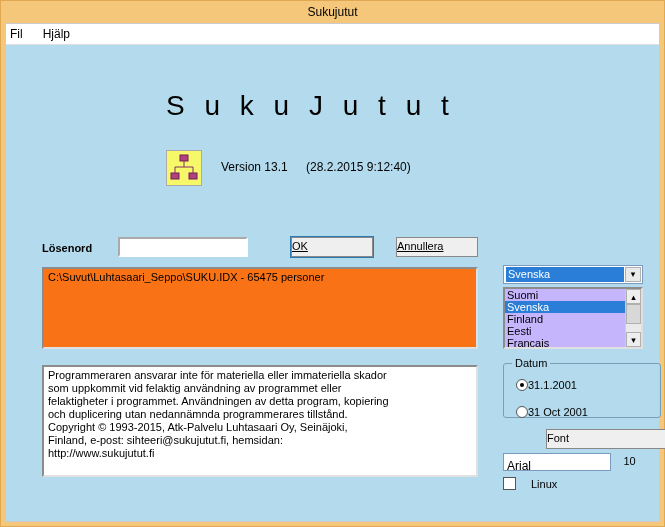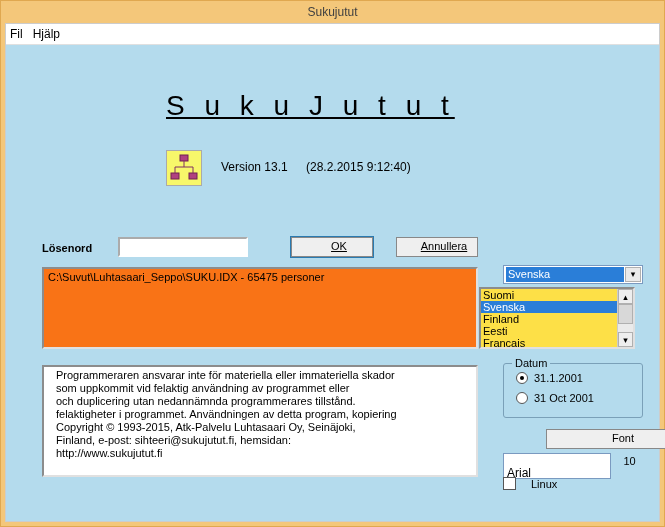--- a/index.html
+++ b/index.html
@@ -18,57 +18,56 @@
     width: 665px;
     height: 527px;
     position: relative;
   }
   .titlebar {
     height: 22px;
     background: #f4c77a;
     text-align: center;
     line-height: 22px;
     font-size: 12px;
-    color: #404040;
+    color: #000000;
   }
   .window {
     position: absolute;
     left: 4px;
     right: 4px;
     top: 22px;
     bottom: 4px;
     background: #fff;
     border: 1px solid #ccc;
   }
   .menubar {
     height: 21px;
     background: #fff;
     border-bottom: 1px solid #e0e0e0;
     padding: 0 4px;
     display: flex;
     align-items: center;
-    gap: 10px;
+    gap: 20px;
     font-size: 12px;
   }
   .menubar span { cursor: default; }
   .client {
     position: absolute;
     left: 0; right: 0;
     top: 21px; bottom: 0;
     background: #b4dbed;
   }
   .logo-title {
     position: absolute;
     left: 160px;
     top: 45px;
     font-family: Arial, sans-serif;
     font-size: 28px;
     letter-spacing: 6px;
     color: #000;
-    text-decoration: underline;
   }
   .icon-box {
     position: absolute;
     left: 160px;
     top: 105px;
     width: 36px;
     height: 36px;
     background: #f7f76a;
     border: 1px solid #aaa;
   }
@@ -98,25 +97,23 @@
     width: 130px;
     height: 20px;
     border: 2px inset #fff;
     background: #fff;
   }
   .btn {
     position: absolute;
     height: 20px;
     line-height: 16px;
     font-size: 11px;
-    text-align: center;
     border: 1px solid #888;
     background: #efefef;
     cursor: default;
-    padding-left: 14px;
   }
   .btn.ok { left: 285px; top: 192px; width: 82px; box-shadow: 0 0 0 1px #2a7ab0; }
   .btn.cancel { left: 390px; top: 192px; width: 82px; }
   .btn-label { text-decoration: underline; text-underline-offset: 1px; }
   .file-box {
     position: absolute;
     left: 36px;
     top: 222px;
     width: 436px;
     height: 82px;
@@ -148,25 +145,25 @@
     right: 1px; top: 1px;
     width: 16px; height: 15px;
     background: #eaeaea;
     border: 1px solid #b0b0b0;
     text-align: center;
     line-height: 13px;
     font-size: 9px;
   }
   .lang-list {
     position: absolute;
-    left: 473px;
+    left: 497px;
     top: 242px;
-    width: 156px;
+    width: 140px;
     height: 62px;
-    background: #fde047;
+    background: #c4b5fd;
     border: 2px inset #e0e0e0;
     font-size: 11px;
     overflow: hidden;
   }
   .lang-list .item { padding: 0 2px; height: 12px; line-height: 12px; }
   .lang-list .item.selected { background: #2a7ed8; color: #fff; }
   .lang-list .scroll {
     position: absolute;
     right: 0; top: 0; bottom: 0;
     width: 16px;
@@ -189,47 +186,46 @@
   }
   .lang-list .scroll .sbtn.bottom { position: absolute; bottom: 0; left: 0; right: 0; }
   .info-box {
     position: absolute;
     left: 36px;
     top: 320px;
     width: 436px;
     height: 112px;
     background: #fff;
     border: 2px inset #e0e0e0;
-    padding: 2px 12px;
+    padding: 2px 4px;
     font-size: 11px;
     line-height: 13px;
   }
   .group {
     position: absolute;
     border: 1px solid #7aa0b8;
     border-radius: 3px;
   }
   .group .legend {
     position: absolute;
     top: -7px; left: 8px;
     padding: 0 3px;
     background: #b4dbed;
     font-size: 11px;
   }
   .datum-group {
     left: 497px; top: 318px;
-    width: 140px; height: 55px;
+    width: 158px; height: 55px;
   }
   .radio-row {
     display: flex;
     align-items: flex-start;
-    gap: 6px;
     font-size: 11px;
     margin-left: 12px;
-    margin-top: 8px;
+    margin-top: 15px;
   }
   .radio-row:first-of-type { margin-top: 10px; }
   .radio {
     width: 12px; height: 12px;
     border-radius: 50%;
     border: 1px solid #555;
     background: #fff;
     position: relative;
     flex-shrink: 0;
   }
@@ -245,21 +241,21 @@
     left: 497px; top: 384px;
     width: 140px;
     margin-left: 43px;
   }
   .font-name {
     position: absolute;
     left: 497px; top: 408px;
     width: 108px; height: 18px;
     background: #fff;
     border: 1px solid #7a9ac0;
-    padding: 12px 3px;
+    padding: 5px 3px;
     font-size: 12px;
   }
   .font-size {
     position: absolute;
     left: 610px; top: 408px;
     width: 27px; height: 18px;
     font-size: 11px;
     padding: 2px 0;
     text-align: center;
   }
@@ -332,22 +328,22 @@
         <div class="scroll">
           <div class="sbtn">▴</div>
           <div class="thumb"></div>
           <div class="sbtn bottom">▾</div>
         </div>
       </div>
 
       <div class="info-box">
         <div>Programmeraren ansvarar inte för materiella eller immateriella skador</div>
         <div>som uppkommit vid felaktig användning av programmet eller</div>
+        <div>felaktigheter i programmet. Användningen av detta program, kopiering</div>
         <div>och duplicering utan nedannämnda programmerares tillstånd.</div>
-        <div>felaktigheter i programmet. Användningen av detta program, kopiering</div>
         <div>Copyright © 1993-2015, Atk-Palvelu Luhtasaari Oy, Seinäjoki,</div>
         <div>Finland, e-post: sihteeri@sukujutut.fi, hemsidan:</div>
         <div>http://www.sukujutut.fi</div>
       </div>
 
       <div class="group datum-group">
         <div class="legend">Datum</div>
         <div class="radio-row">
           <div class="radio checked"></div>
           <span>31.1.2001</span>

